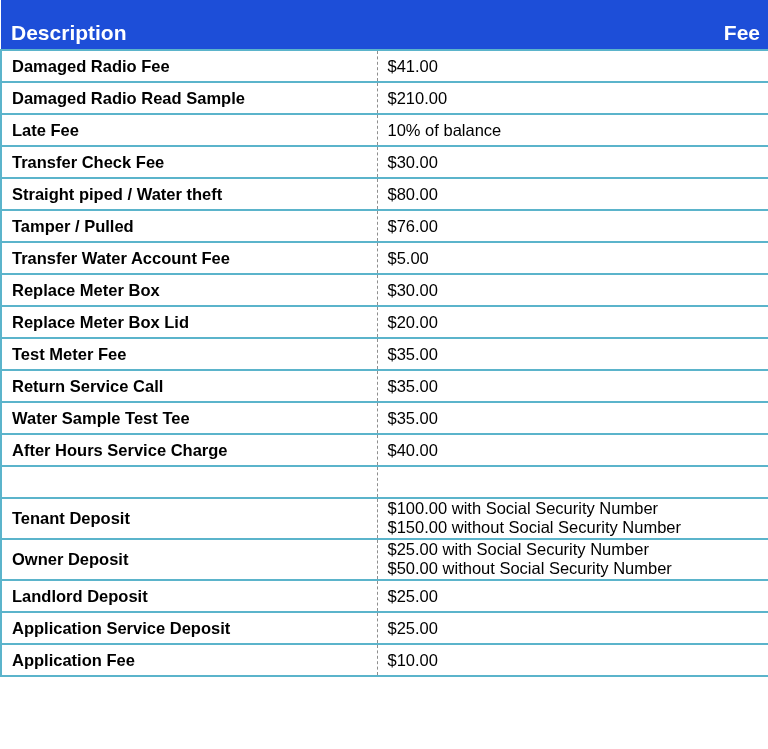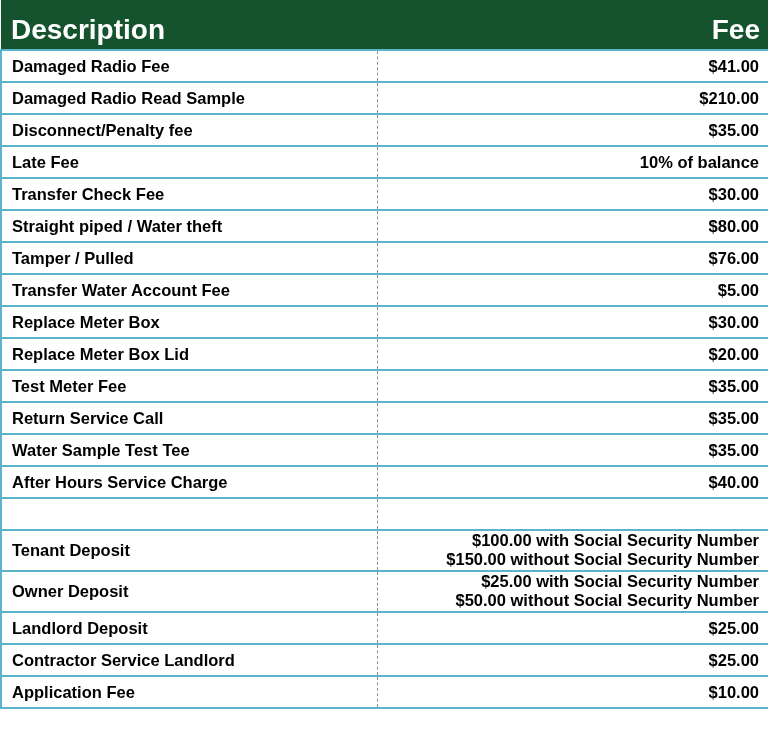--- a/index.html
+++ b/index.html
@@ -21,23 +21,23 @@
   }
 
   .fee-table col.col-desc { width: 376px; }
   .fee-table col.col-fee  { width: 392px; }
 
   
   thead tr.header-row {
     height: 50px;
   }
   thead th {
-    background: #14532d;
+    background: #1d4ed8;
     color: #ffffff;
-    font-size: 28px;
+    font-size: 21px;
     font-weight: bold;
     padding: 0 8px 0 10px;
     border: none;
     vertical-align: bottom;
     line-height: 1.05;
     padding-bottom: 5px;
   }
   thead th.th-desc { text-align: left; }
   thead th.th-fee  { text-align: right; padding-right: 9px; }
 
@@ -57,22 +57,21 @@
     white-space: nowrap;
     overflow: hidden;
   }
   tbody td.cell-desc {
     font-weight: bold;
     text-align: left;
     border-left: 2px solid #5BB4CB;
     border-right: 1px dashed #8e8e8e;
   }
   tbody td.cell-fee {
-    font-weight: bold;
-    text-align: right;
+    font-weight: normal;
     border-right: 2px solid #5BB4CB;
     border-left: none;
   }
   tbody tr.two-line { height: 30px; }
   tbody tr.two-line td { line-height: 1.18; }
   tbody tr.spacer-row { height: 32px; }
 
   .fee-line { display: block; }
 </style>
 </head>
@@ -96,24 +95,20 @@
     <tr>
       <td class="cell-desc">Damaged Radio Fee</td>
       <td class="cell-fee">$41.00</td>
     </tr>
 
     <tr>
       <td class="cell-desc">Damaged Radio Read Sample</td>
       <td class="cell-fee">$210.00</td>
     </tr>
 
-    <tr>
-      <td class="cell-desc">Disconnect/Penalty fee</td>
-      <td class="cell-fee">$35.00</td>
-    </tr>
 
     <tr>
       <td class="cell-desc">Late Fee</td>
       <td class="cell-fee">10% of balance</td>
     </tr>
 
     <tr>
       <td class="cell-desc">Transfer Check Fee</td>
       <td class="cell-fee">$30.00</td>
     </tr>
@@ -184,21 +179,21 @@
         <span class="fee-line">$50.00 without Social Security Number</span>
       </td>
     </tr>
 
     <tr>
       <td class="cell-desc">Landlord Deposit</td>
       <td class="cell-fee">$25.00</td>
     </tr>
 
     <tr>
-      <td class="cell-desc">Contractor Service Landlord</td>
+      <td class="cell-desc">Application Service Deposit</td>
       <td class="cell-fee">$25.00</td>
     </tr>
 
     <tr>
       <td class="cell-desc">Application Fee</td>
       <td class="cell-fee">$10.00</td>
     </tr>
 
   </tbody>
 </table>

